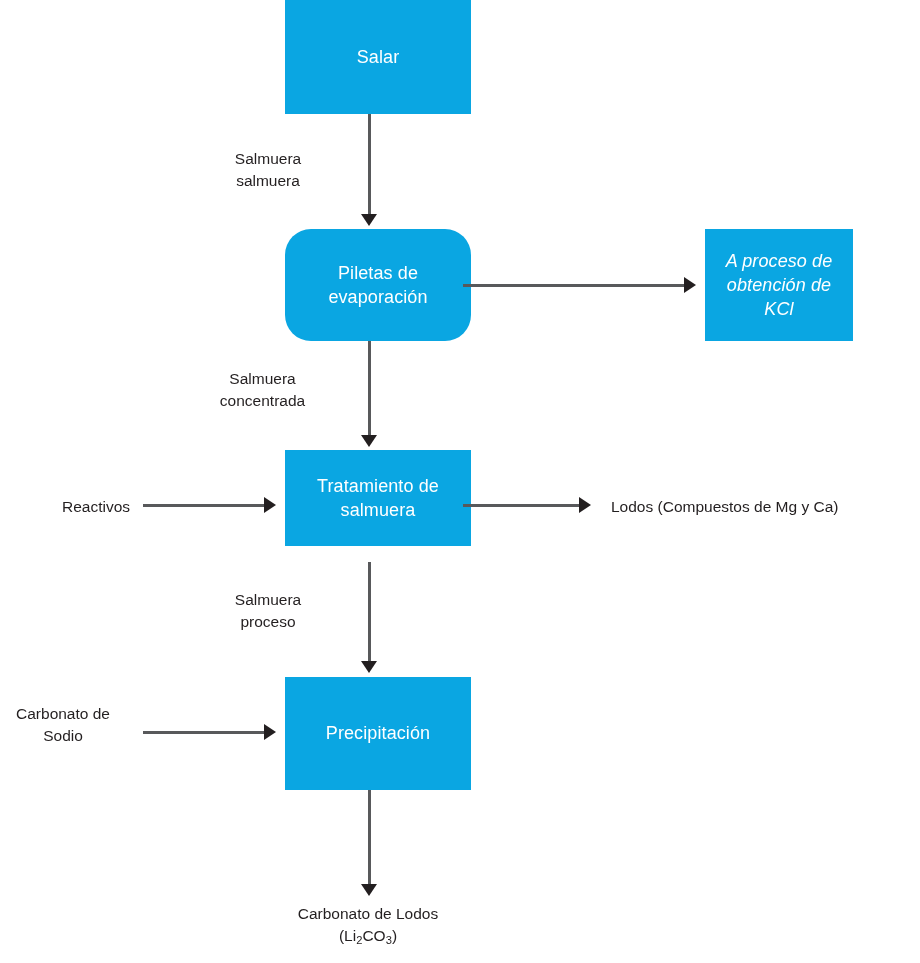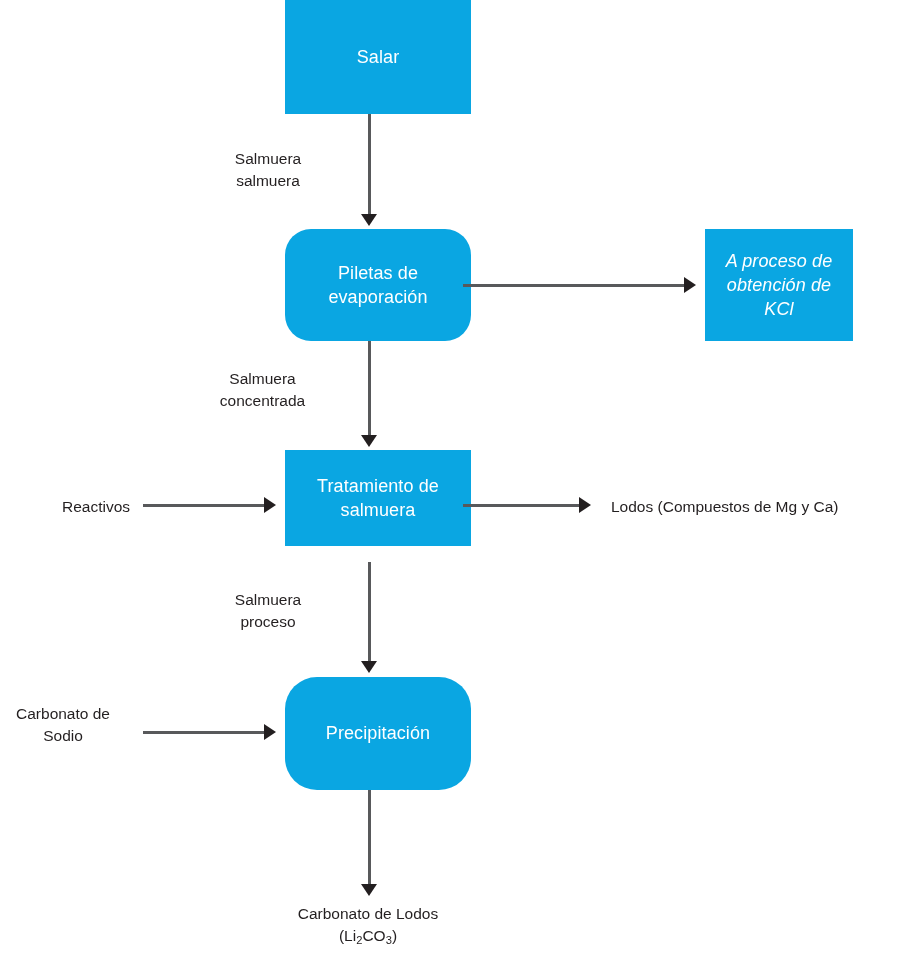--- a/index.html
+++ b/index.html
@@ -133,21 +133,21 @@
     <span>Lodos (Compuestos de Mg y Ca)</span>
   </div>
 
   <div class="vline" style="left:368px; top:562px; height:101px;"></div>
   <div class="arrow-down" style="left:361px; top:661px;"></div>
   <div class="elabel" style="left:188px; top:589px; width:160px;">
     <span>Salmuera</span><br>
     <span>proceso</span>
   </div>
 
-  <div class="box" style="left:277px; top:677px; width:186px; height:113px;border-radius:32px;">
+  <div class="box" style="left:277px; top:677px; width:186px; height:113px;">
     <span class="box-label">Precipitación</span>
   </div>
 
   <div class="elabel" style="left:0px; top:703px; width:126px; ">
     <span>Carbonato de</span><br>
     <span>Sodio</span>
   </div>
   <div class="hline" style="left:143px; top:731px; width:122px;"></div>
   <div class="arrow-right" style="left:264px; top:724px;"></div>
 

